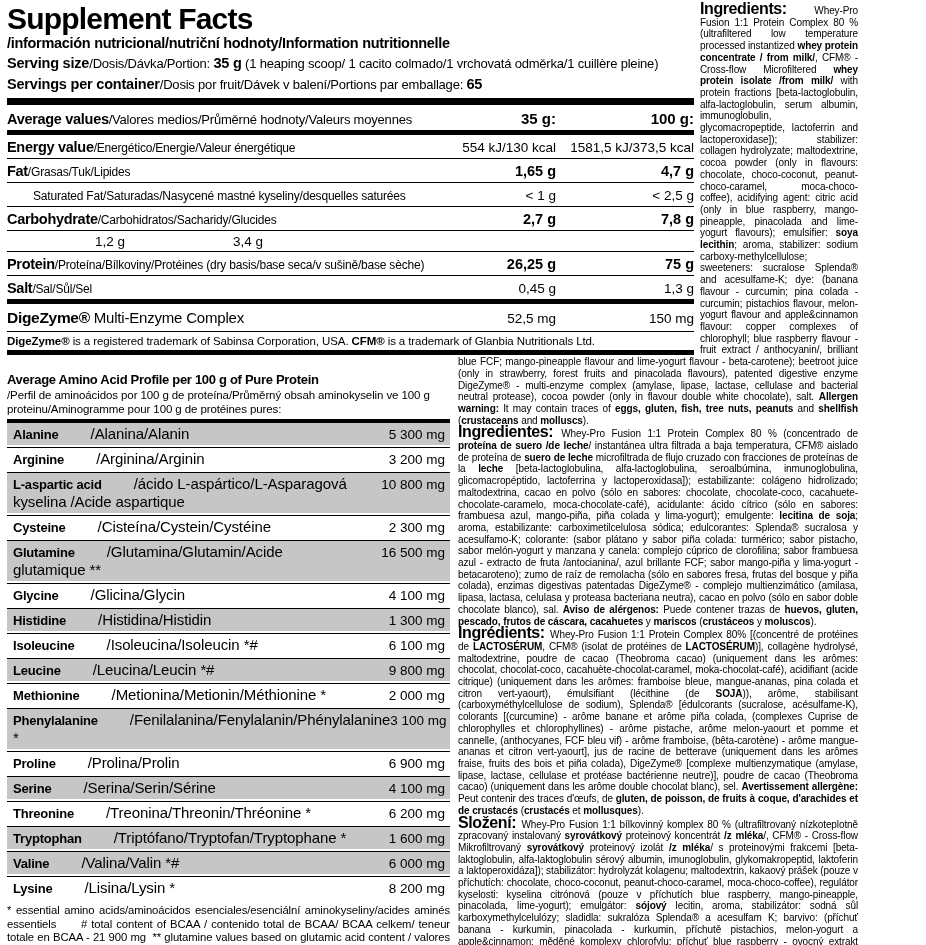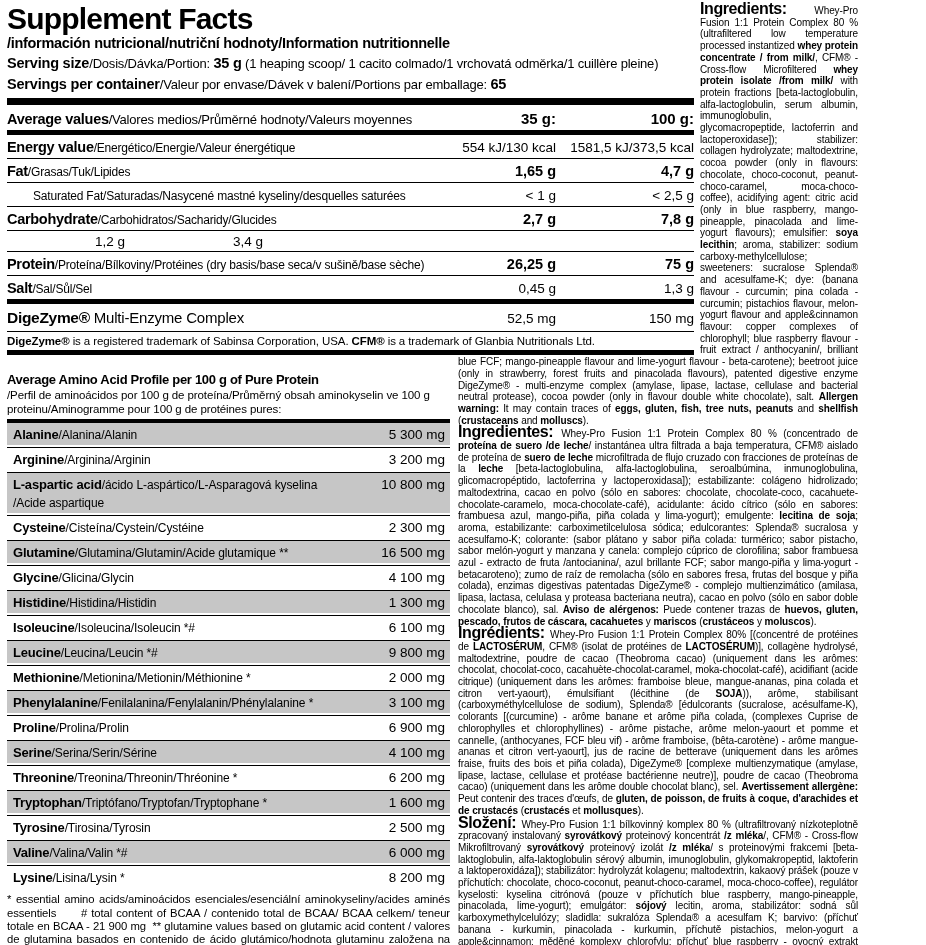--- a/index.html
+++ b/index.html
@@ -43,39 +43,39 @@
 
   
   .left-amino { float: left; clear: left; width: 450px; margin: 2px 8px 0 0; box-sizing: border-box; padding-left: 7px; }
   .atitle { font-size: 13px; font-weight: bold; letter-spacing: -0.3px; line-height: 1.1; margin-top: 16px; }
   .asub { font-size: 11.5px; line-height: 13.5px; letter-spacing: -0.1px; margin: 2px 0 3px; }
   .arow { display: flex; align-items: baseline; padding: 2px 0 2px 6px; }
   .arow:not(:first-of-type) { border-top: 1.5px solid #000; margin-top: 2px; }
   .arow.shade { background: #c6c6c6; }
   .alabel { flex: 1; }
   .aname { font-weight: bold; font-size: 13px; letter-spacing: -0.2px; }
-  .arest { font-size: 12px; letter-spacing: -0.1px; }
+  .arest { font-size: 15px; letter-spacing: -0.1px; margin-left: 32px; }
   .aval { width: 92px; text-align: right; font-size: 13.5px; padding-right: 5px; white-space: nowrap; }
   .afoot { font-size: 11.3px; line-height: 13.2px; letter-spacing: -0.1px; text-align: justify; margin: 5px 0 5px; }
 
   
   .flowp { margin: 0; font-size: 10px; line-height: 11.7px; letter-spacing: -0.1px; text-align: justify; }
   .flowp .b { font-weight: bold; }
   .flowp .h { font-weight: bold; font-size: 16px; letter-spacing: -0.4px; }
 </style>
 </head>
 <body>
 
 <div class="page">
 
   <div class="left-main">
     <div class="title">Supplement Facts</div>
     <div class="subtitle">/información nutricional/nutriční hodnoty/Information nutritionnelle</div>
     <div class="serv"><span class="b">Serving size</span><span>/Dosis/Dávka/Portion: </span><span class="b">35 g</span><span> (1 heaping scoop/ 1 cacito colmado/1 vrchovatá odměrka/1 cuillère pleine)</span></div>
-    <div class="serv"><span class="b">Servings per container</span><span>/Valeur por envase/Dávek v balení/Portions par emballage: </span><span class="b">65</span></div>
+    <div class="serv"><span class="b">Servings per container</span><span>/Dosis por fruit/Dávek v balení/Portions par emballage: </span><span class="b">65</span></div>
     <div class="bar7"></div>
 
     <div class="nrow nhead">
       <div class="nlabel"><span class="nname">Average values</span><span class="nrest">/Valores medios/Průměrné hodnoty/Valeurs moyennes</span></div>
       <div class="nv1">35 g:</div>
       <div class="nv2">100 g:</div>
     </div>
     <div class="bar5"></div>
 
     <div class="nrows">
@@ -208,24 +208,20 @@
         <div class="arow">
           <div class="alabel"><span class="aname">Threonine</span><span class="arest">/Treonina/Threonin/Thréonine *</span></div>
           <div class="aval">6 200 mg</div>
         </div>
 
         <div class="arow shade">
           <div class="alabel"><span class="aname">Tryptophan</span><span class="arest">/Triptófano/Tryptofan/Tryptophane *</span></div>
           <div class="aval">1 600 mg</div>
         </div>
 
-        <div class="arow">
-          <div class="alabel"><span class="aname">Tyrosine</span><span class="arest">/Tirosina/Tyrosin</span></div>
-          <div class="aval">2 500 mg</div>
-        </div>
 
         <div class="arow shade">
           <div class="alabel"><span class="aname">Valine</span><span class="arest">/Valina/Valin *#</span></div>
           <div class="aval">6 000 mg</div>
         </div>
 
         <div class="arow">
           <div class="alabel"><span class="aname">Lysine</span><span class="arest">/Lisina/Lysin *</span></div>
           <div class="aval">8 200 mg</div>
         </div>

